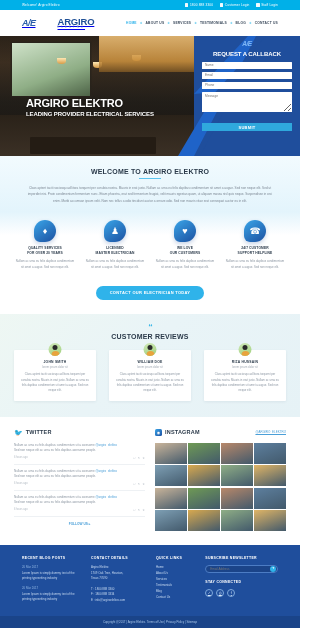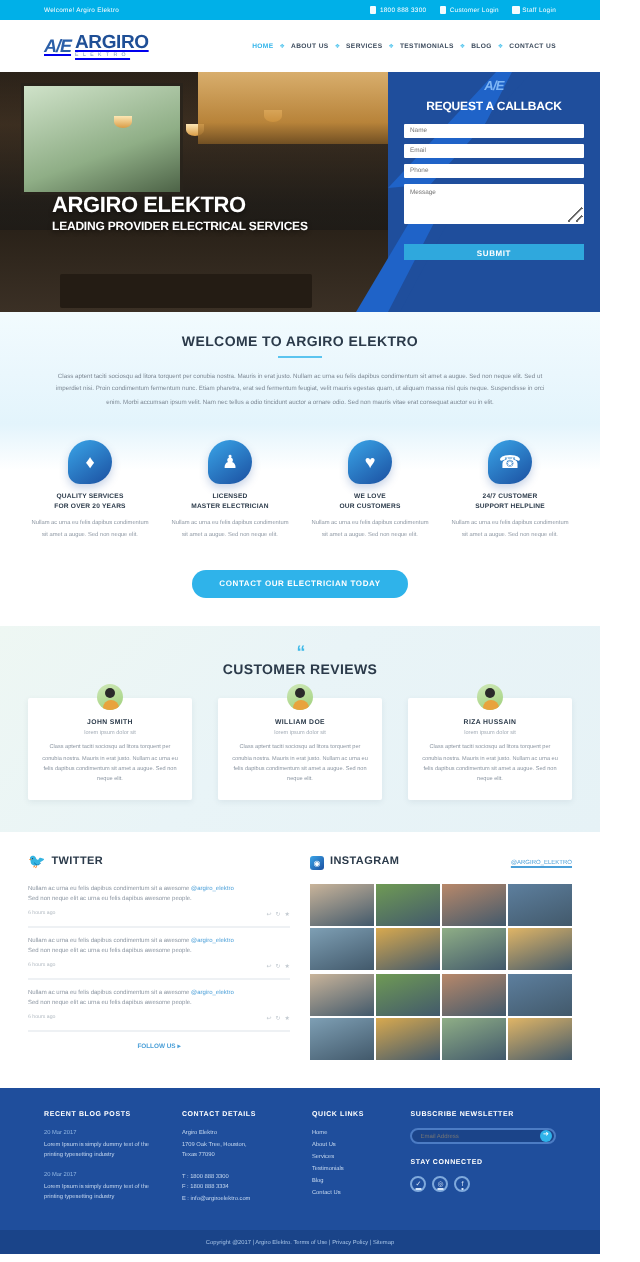--- a/index.html
+++ b/index.html
@@ -23,21 +23,21 @@
   
   .header {
     height:26px; background:#fff; display:flex; align-items:center;
     justify-content:space-between; padding:0 22px;
   }
   .logo { display:flex; align-items:center; gap:2px; }
   .logo-mark {
     font-size:9px; font-weight:bold; font-style:italic; color:#2b5fa8;
     letter-spacing:-.5px; line-height:1;
   }
-  .logo-text { line-height:1; }
+  .logo-text { line-height:1;margin-left:20px; }
   .logo-name {
     font-size:9.5px; font-weight:bold; color:#1f4f96; letter-spacing:-.2px;
     display:block;
   }
   .logo-sub {
     font-size:2.6px; color:#6b8cc0; letter-spacing:2.2px; display:block; margin-top:.5px;
   }
   .nav { display:flex; align-items:center; gap:3px; }
   .nav a {
     font-size:3.3px; color:#3b4a5c; text-decoration:none; letter-spacing:.2px;

